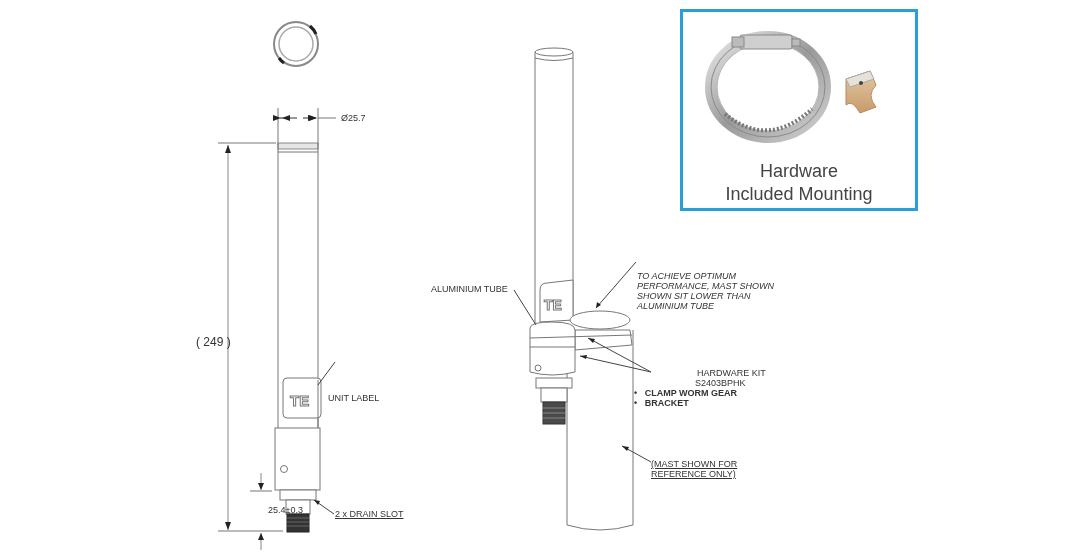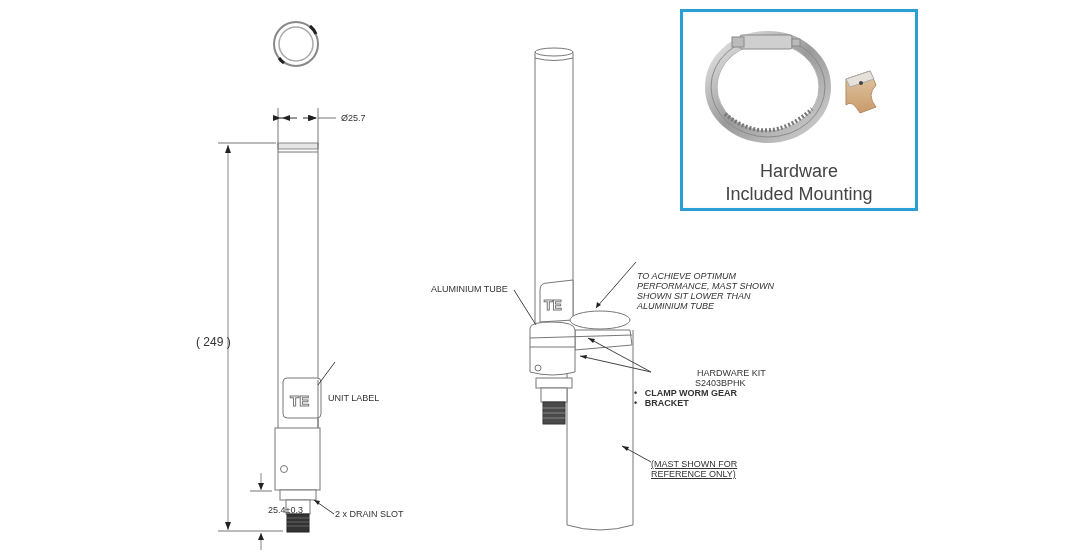--- a/index.html
+++ b/index.html
@@ -119,21 +119,21 @@
     <path d="M580,356 l7,-1 l-1,4 z" fill="#222" stroke="none"></path>
     <line x1="651" y1="462" x2="622" y2="446" stroke="#444"></line>
     <path d="M622,446 l7,1 l-2,4 z" fill="#222" stroke="none"></path>
   </g>
 </svg>
 
 <div class="lbl" style="left:341px; top:113px;">Ø25.7</div>
 <div class="lbl" style="left:196px; top:337px; font-size:12px;">( 249 )</div>
 <div class="lbl" style="left:328px; top:357px;margin-top:36px;">UNIT LABEL</div>
 <div class="lbl" style="left:240px; top:505px;margin-left:28px;">25.4±0.3</div>
-<div class="lbl" style="left:335px; top:509px;">2 x DRAIN SLOT</div>
+<div class="lbl" style="left:335px; top:509px;text-decoration:underline;">2 x DRAIN SLOT</div>
 
 <div class="lbl" style="left:431px; top:284px;">ALUMINIUM TUBE</div>
 <div class="lbl lbl-stack" style="left:637px; top:271px;font-style:italic;">
   <span>TO ACHIEVE OPTIMUM</span>
   <span>PERFORMANCE, MAST SHOWN</span>
   <span>SHOWN SIT LOWER THAN</span>
   <span>ALUMINIUM TUBE</span>
 </div>
 <div class="lbl lbl-stack" style="left:655px; top:368px;margin-left:42px;">
   <span>HARDWARE KIT</span>

